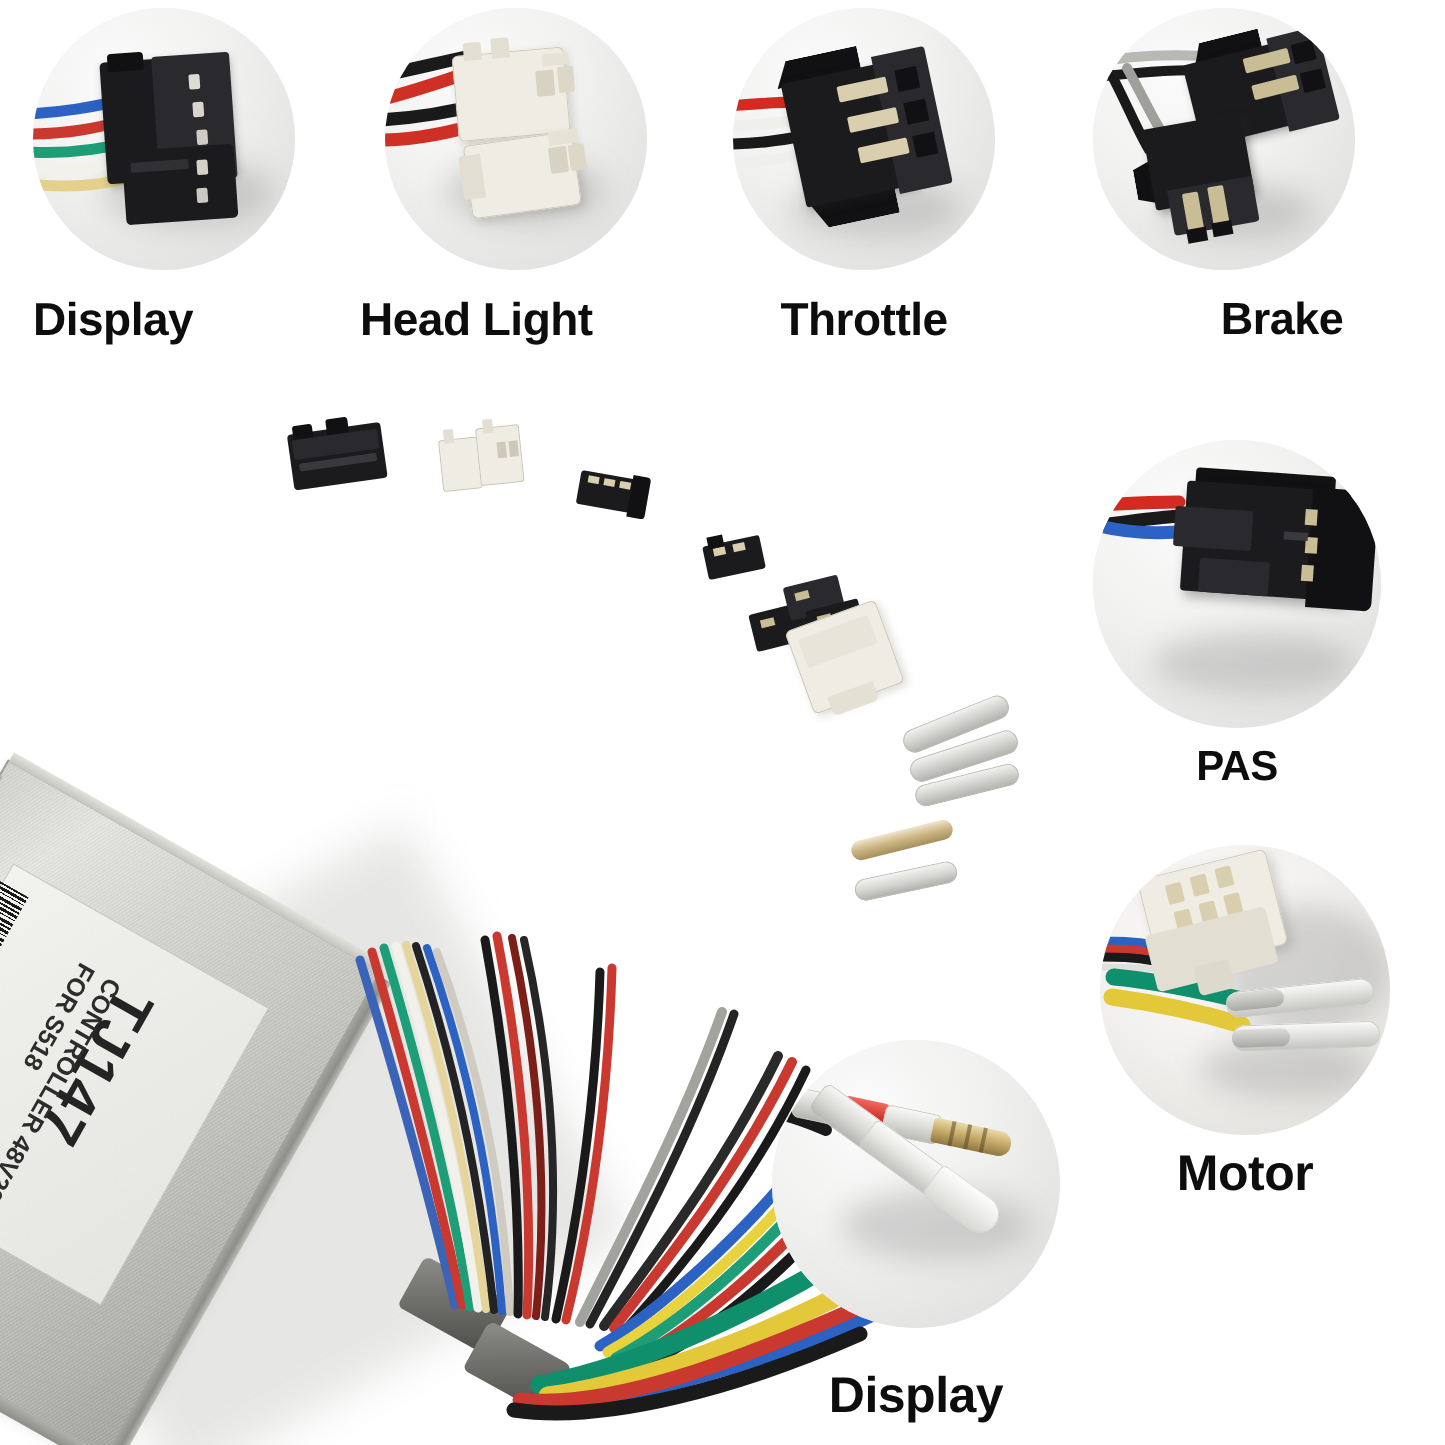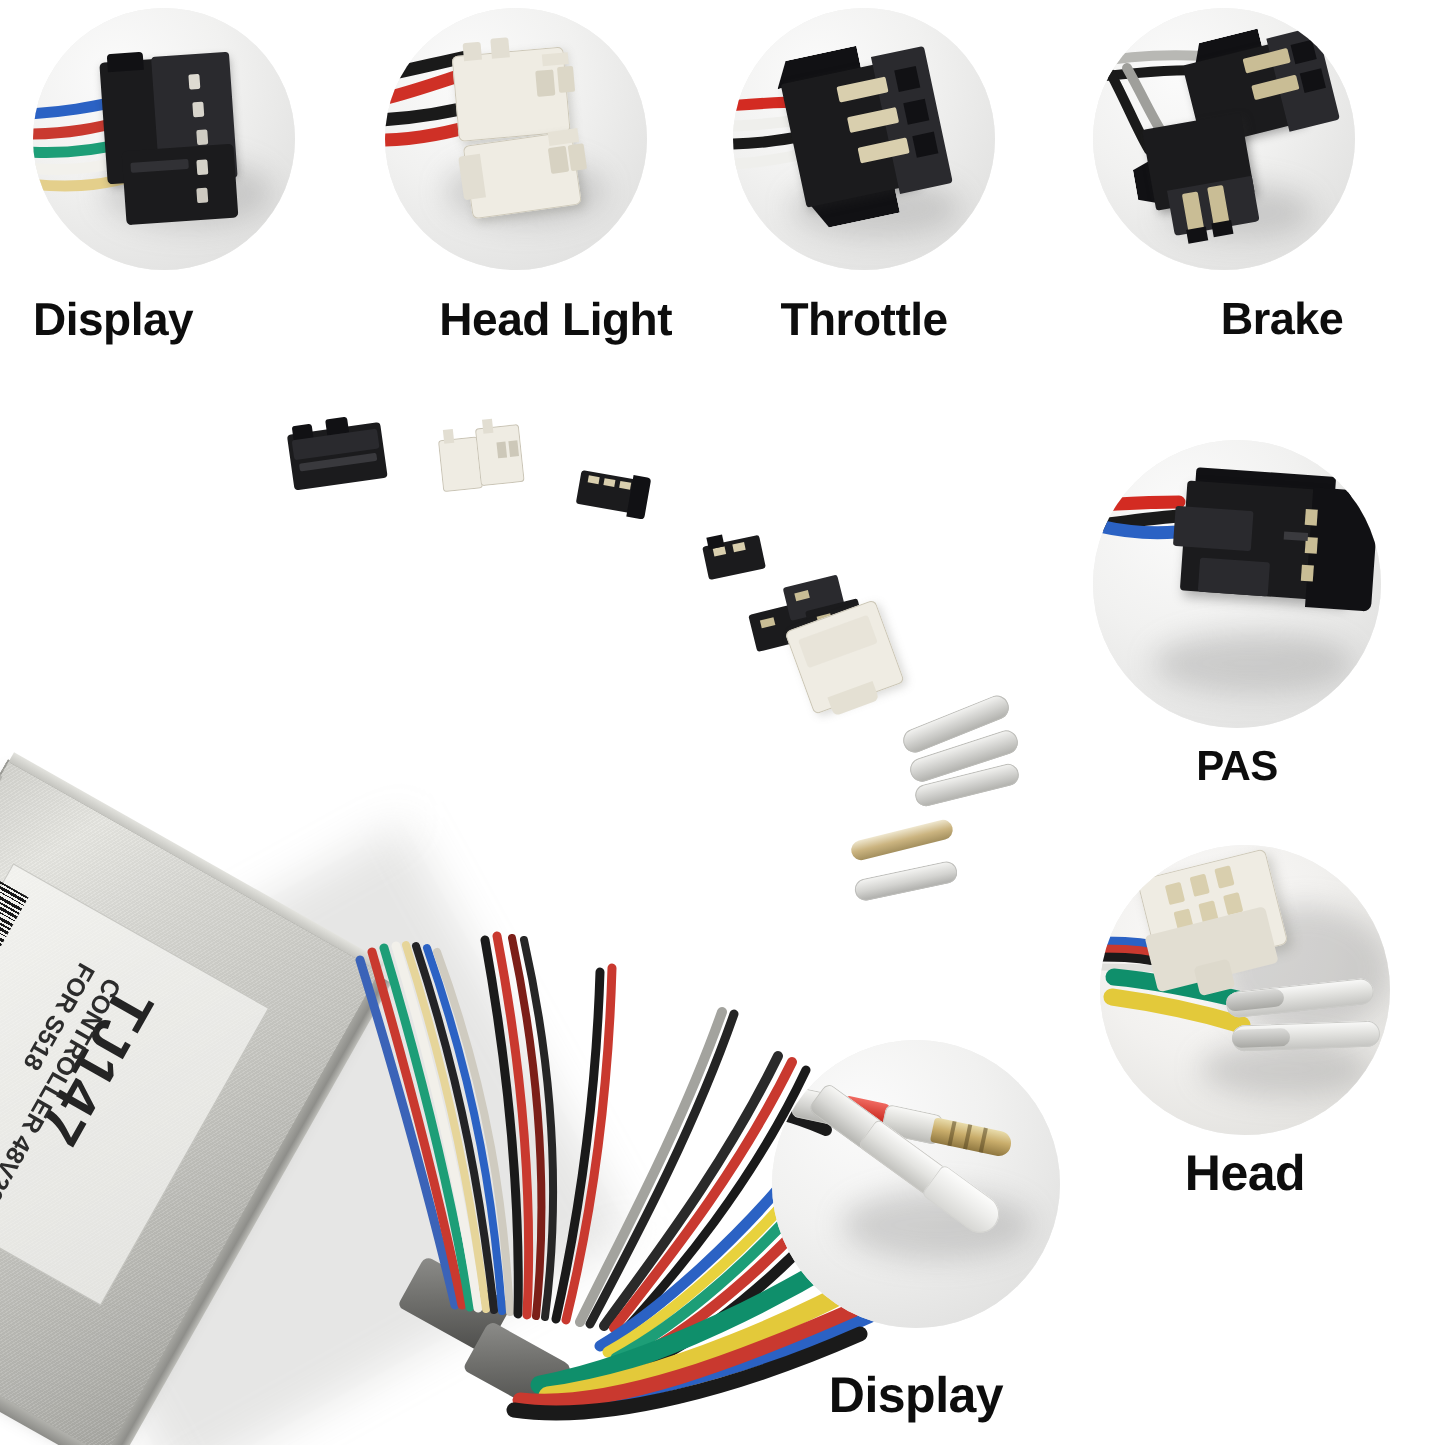--- a/index.html
+++ b/index.html
@@ -313,21 +313,21 @@
       </div>
 
       <div style="position:absolute;left:82px;top:112px;width:140px;height:104px;transform:rotate(-8deg);">
         <div class="wht" style="left:0;top:16px;width:110px;height:74px;border-radius:6px;box-shadow:3px 4px 10px rgba(120,118,110,.3), 0 0 0 1px #cdc8b9 inset;"></div>
         <div class="wht2" style="left:-6px;top:26px;width:22px;height:44px;border-radius:4px 0 0 4px;"></div>
         <div style="position:absolute;left:84px;top:30px;width:18px;height:26px;background:#d7d2c2;border-radius:2px;"></div>
         <div style="position:absolute;left:104px;top:30px;width:16px;height:26px;background:#dcd7c7;border-radius:2px;"></div>
         <div style="position:absolute;left:86px;top:14px;width:30px;height:14px;background:#e6e2d6;"></div>
       </div>
     </div>
-    <div class="callout-label" style="left:360px;top:296px;width:312px;text-align:right;font-size:46px;">Head Light</div>
+    <div class="callout-label" style="left:360px;top:296px;width:312px;text-align:left;font-size:46px;">Head Light</div>
   </div>
 
   <div class="callout">
     <div class="callout-circle" style="left:733px;top:8px;width:262px;height:262px;">
       <div class="photo-bg"></div>
       <div class="shadow-blob" style="left:58px;top:170px;width:170px;height:60px;"></div>
       <svg width="262" height="262" style="position:absolute;left:0;top:0;">
         <g fill="none" stroke-width="11" stroke-linecap="round">
           <path d="M-6,98 C20,96 44,94 68,94" stroke="#d32b22"></path>
           <path d="M-6,118 C22,118 46,114 70,112" stroke="#efefec"></path>
@@ -453,21 +453,21 @@
         <div style="position:absolute;left:52px;top:104px;width:36px;height:30px;background:#ddd9cc;border-radius:5px;"></div>
       </div>
 
       <div style="position:absolute;left:126px;top:134px;width:170px;height:120px;">
         <div style="position:absolute;left:0;top:6px;width:148px;height:26px;border-radius:13px;background:linear-gradient(180deg,#fafaf9 0%,#e2e2df 45%,#c3c3c0 100%);transform:rotate(-6deg);box-shadow:0 0 0 1px #cbcbc8 inset;"></div>
         <div style="position:absolute;left:6px;top:44px;width:148px;height:26px;border-radius:13px;background:linear-gradient(180deg,#fafaf9 0%,#e2e2df 45%,#c3c3c0 100%);transform:rotate(-2deg);box-shadow:0 0 0 1px #cbcbc8 inset;"></div>
         <div style="position:absolute;left:0;top:12px;width:58px;height:18px;border-radius:9px;background:linear-gradient(180deg,#dcdcda,#a8a8a4);transform:rotate(-6deg);"></div>
         <div style="position:absolute;left:6px;top:50px;width:58px;height:18px;border-radius:9px;background:linear-gradient(180deg,#dcdcda,#a8a8a4);transform:rotate(-2deg);"></div>
       </div>
     </div>
-    <div class="callout-label" style="left:1100px;top:1148px;width:290px;text-align:center;font-size:50px;">Head</div>
+    <div class="callout-label" style="left:1100px;top:1148px;width:290px;text-align:center;font-size:50px;">Motor</div>
   </div>
 
   <div class="callout">
     <div class="callout-circle" style="left:772px;top:1040px;width:288px;height:288px;">
       <div class="photo-bg"></div>
       <div class="shadow-blob" style="left:70px;top:150px;width:190px;height:70px;"></div>
       <svg width="288" height="288" style="position:absolute;left:0;top:0;">
         <g fill="none" stroke-linecap="round">
           <path d="M8,74 C24,78 40,84 54,90" stroke="#1a1a1a" stroke-width="12"></path>
         </g>

